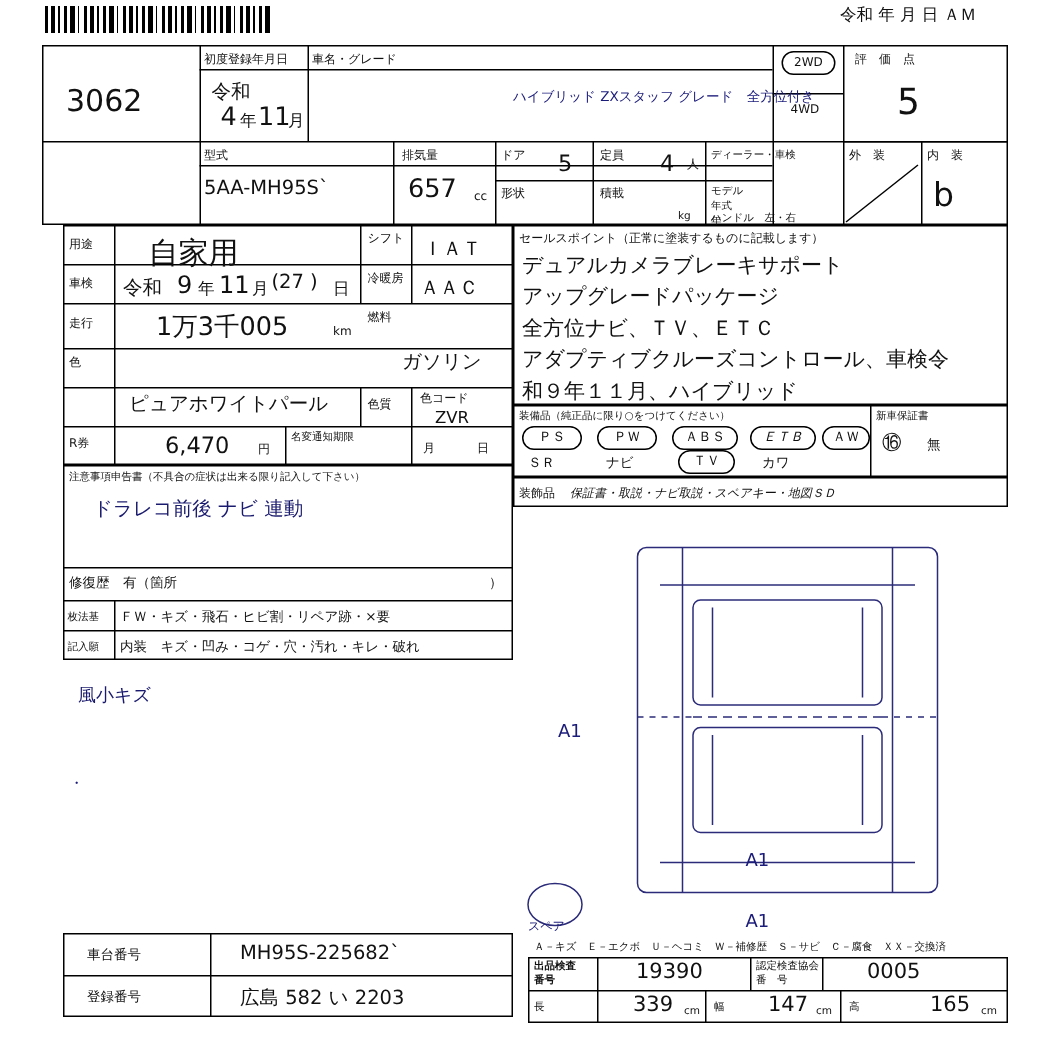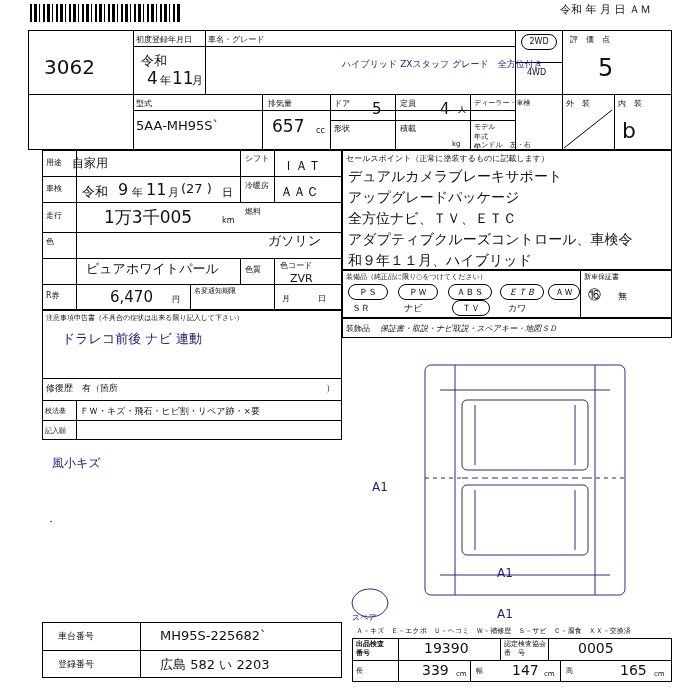--- a/index.html
+++ b/index.html
@@ -118,21 +118,21 @@
   <div class="hline" style="left:42px;top:202px;width:300px;"></div>
   <div class="hline" style="left:42px;top:232px;width:300px;"></div>
   <div class="hline" style="left:42px;top:258px;width:300px;"></div>
   <div class="hline" style="left:42px;top:284px;width:300px;"></div>
   <div class="vline" style="left:240px;top:258px;height:26px;"></div>
   <div class="vline" style="left:274px;top:258px;height:26px;"></div>
   <div class="vline" style="left:190px;top:284px;height:26px;"></div>
   <div class="vline" style="left:274px;top:284px;height:26px;"></div>
 
   <div class="t lbl8" style="left:46px;top:157px;">用途</div>
-  <div class="t hand" style="left:72px;top:155px;font-size:12px;">自家用</div>
+  <div class="t hand" style="left:99px;top:155px;font-size:20px;">自家用</div>
   <div class="t lbl8" style="left:245px;top:153px;">シフト</div>
   <div class="t hand mid" style="left:282px;top:157px;">ＩＡＴ</div>
 
   <div class="t lbl8" style="left:46px;top:183px;">車検</div>
   <div class="t hand mid" style="left:82px;top:183px;">令和</div>
   <div class="t hand" style="left:118px;top:180px;font-size:16px;">9</div>
   <div class="t hand sm" style="left:132px;top:185px;">年</div>
   <div class="t hand" style="left:146px;top:180px;font-size:16px;">11</div>
   <div class="t hand sm" style="left:168px;top:185px;">月</div>
   <div class="t hand mid" style="left:181px;top:181px;">(27 )</div>
@@ -194,20 +194,21 @@
   <div class="t hand notes" style="left:62px;top:330px;">ドラレコ前後 ナビ 連動</div>
   <div class="hline" style="left:42px;top:378px;width:300px;"></div>
   <div class="t lbl" style="left:46px;top:382px;">修復歴　有（箇所</div>
   <div class="t lbl" style="left:326px;top:382px;">）</div>
   <div class="hline" style="left:42px;top:400px;width:300px;"></div>
   <div class="hline" style="left:42px;top:420px;width:300px;"></div>
   <div class="vline" style="left:76px;top:400px;height:40px;"></div>
   <div class="t lbl7" style="left:45px;top:406px;">枚法基</div>
   <div class="t lbl7" style="left:45px;top:426px;">記入願</div>
   <div class="t lbl" style="left:80px;top:405px;">ＦＷ・キズ・飛石・ヒビ割・リペア跡・×要</div>
+  <div class="t lbl" style="left:80px;top:425px;">内装　キズ・凹み・コゲ・穴・汚れ・キレ・破れ</div>
   <div class="t hand notes" style="left:52px;top:455px;font-size:12px;">風小キズ</div>
   <div class="t" style="left:46px;top:515px;font-size:10px;color:#1b1b7a;">・</div>
 
   <svg class="carimg" style="position:absolute;left:400px;top:345px;width:250px;height:270px;">
     <rect x="25" y="20" width="200" height="230" rx="6" stroke="#2b2b7a" fill="none"></rect>
     <path d="M55 20 L55 250" stroke="#2b2b7a"></path>
     <path d="M195 20 L195 250" stroke="#2b2b7a"></path>
     <path d="M40 45 L210 45" stroke="#2b2b7a"></path>
     <path d="M40 230 L210 230" stroke="#2b2b7a"></path>
     <rect x="62" y="55" width="126" height="70" rx="5" stroke="#2b2b7a" fill="none"></rect>

